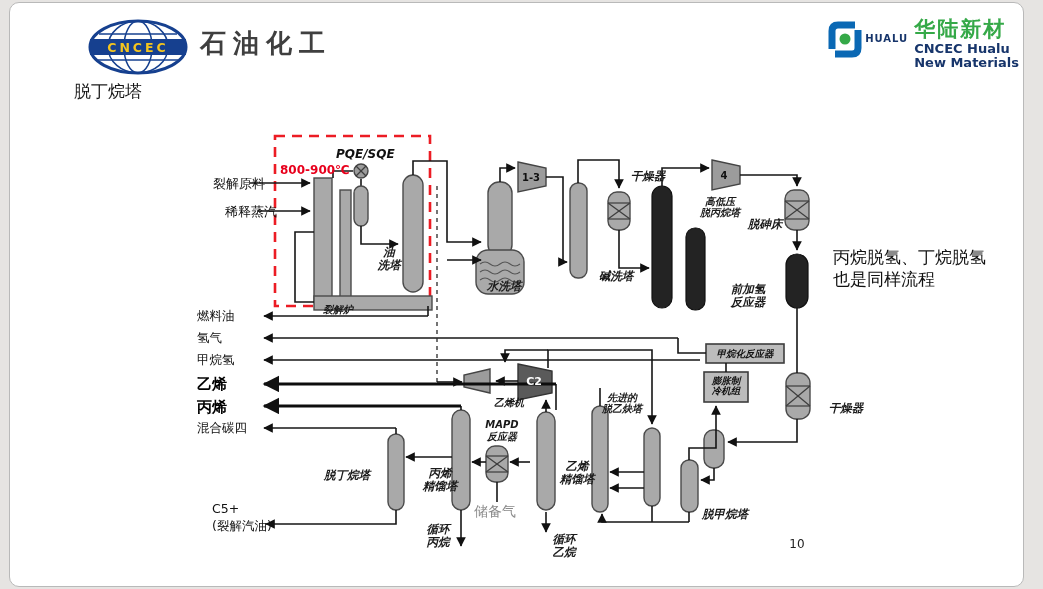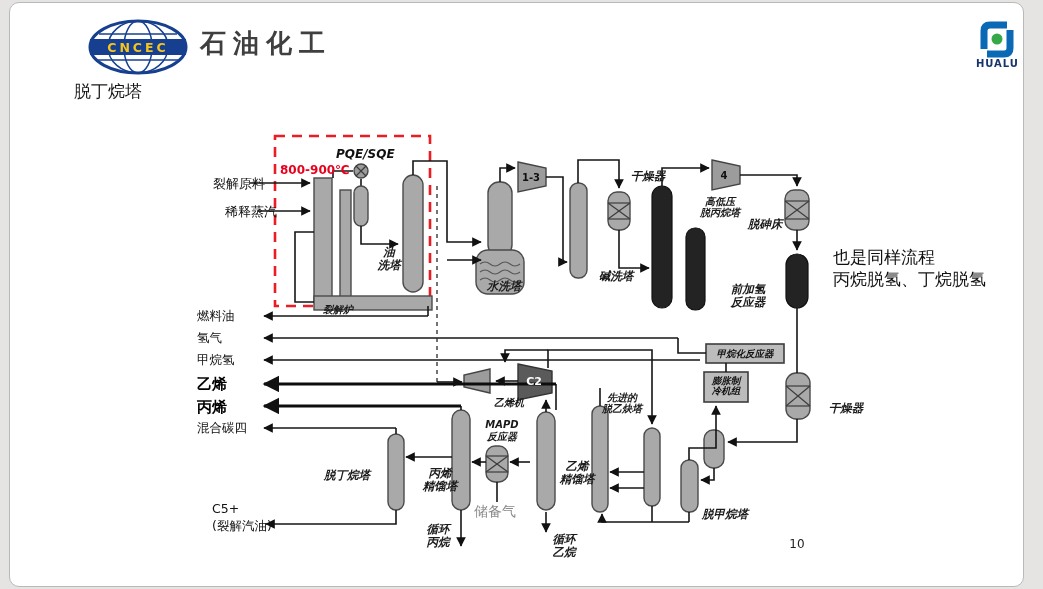--- a/index.html
+++ b/index.html
@@ -12,21 +12,21 @@
          font-weight:700;font-size:26px;letter-spacing:7px;color:#3f3f3f;}
   .heading{position:absolute;left:74px;top:80px;font-size:17px;color:#151515;}
   .diagram-title{position:absolute;left:204px;top:92px;font-family:"Liberation Serif",serif;
          font-weight:700;font-size:20px;letter-spacing:2px;color:#1a1a1a;}
   .side-note{position:absolute;left:833px;top:246px;font-size:17px;line-height:22px;color:#111;}
   .hualu{position:absolute;right:24px;top:18px;display:flex;align-items:flex-start;gap:6px;}
   .hualu .txt{display:flex;flex-direction:column;line-height:1.05;}
   .hualu .cn{color:#35a948;font-weight:700;font-size:21px;letter-spacing:2px;}
   .hualu .en1{color:#17356b;font-weight:700;font-size:13px;margin-top:2px;}
   .hualu .en2{color:#17356b;font-weight:700;font-size:13px;}
-  .hualu .icon-col{display:flex;flex-direction:column;align-items:center;}
+  .hualu .icon-col{display:flex;flex-direction:row;align-items:center;}
   .hualu .huatxt{color:#17356b;font-weight:700;font-size:10px;letter-spacing:1px;margin-top:-2px;}
   
   .v{fill:#a9a9a9;stroke:#4a4a4a;stroke-width:1.4;}
   .vd{fill:#232323;stroke:#111;stroke-width:1.2;}
   .bx{fill:#bcbcbc;stroke:#3d3d3d;stroke-width:1.6;}
   .cp{fill:#9c9c9c;stroke:#444;stroke-width:1.4;}
   .cpd{fill:#5a5a5a;stroke:#333;stroke-width:1.4;}
   .ln{fill:none;stroke:#161616;stroke-width:1.6;}
   .lnT{fill:none;stroke:#0d0d0d;stroke-width:2.8;}
   .dash{fill:none;stroke:#2a2a2a;stroke-width:1.3;stroke-dasharray:4 4;}
@@ -69,26 +69,31 @@
 
   <div class="hualu">
     <div class="icon-col">
       <svg width="40" height="42" viewBox="0 0 40 42">
         <path d="M30 7 H13 Q7 7 7 13 V31" fill="none" stroke="#0a68b4" stroke-width="7"></path>
         <path d="M10 36 H27 Q33 36 33 30 V12" fill="none" stroke="#0a68b4" stroke-width="7"></path>
         <circle cx="20" cy="21" r="5.5" fill="#35a948"></circle>
       </svg>
       <div class="huatxt">HUALU</div>
     </div>
+    <div class="txt">
+      <div class="cn">华陆新材</div>
+      <div class="en1">CNCEC Hualu</div>
+      <div class="en2">New Materials</div>
+    </div>
   </div>
 
   <div class="heading">脱丁烷塔</div>
   <div class="side-note">
+    <div>丙烷脱氢、丁烷脱氢</div>
     <div>也是同样流程</div>
-    <div>丙烷脱氢、丁烷脱氢</div>
   </div>
 
   <svg class="overlay" viewBox="0 0 1043 589">
     <defs>
       <marker id="ah" markerWidth="7" markerHeight="7" refX="5.5" refY="3" orient="auto">
         <path d="M0 0 L6 3 L0 6 z" fill="#111"></path>
       </marker>
     </defs>
 
     <rect class="redbox" x="275" y="136" width="155" height="170"></rect>

